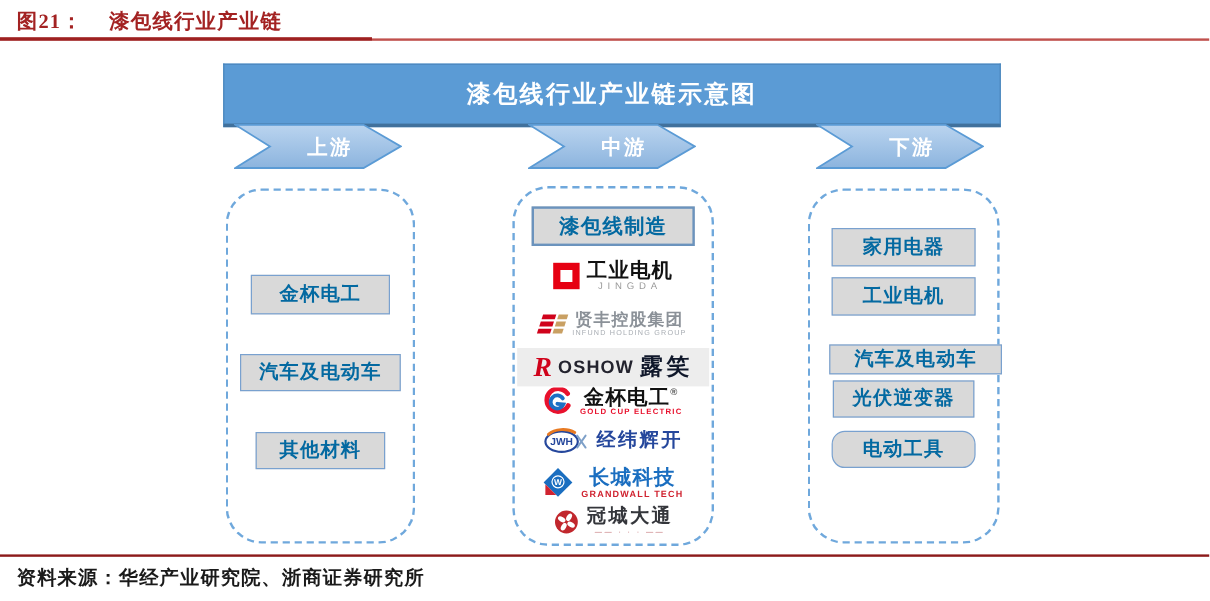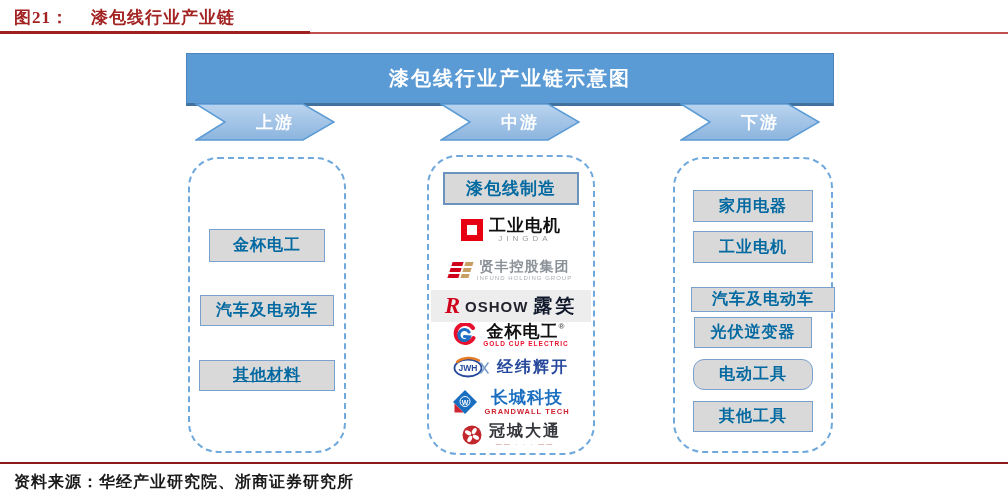--- a/index.html
+++ b/index.html
@@ -100,21 +100,21 @@
     <text x="80" y="25" text-anchor="middle">中游</text>
   </svg>
   <svg class="arrow" style="left:680px" viewBox="0 0 140 38">
     <path d="M1,1 L108,1 L139,19 L108,37 L1,37 L30,19 Z" fill="url(#agrad)" stroke="#5b9bd5" stroke-width="1.5"></path>
     <text x="80" y="25" text-anchor="middle">下游</text>
   </svg>
 
   <div class="col col-left">
     <div class="gbox" style="top:70px;width:116px;height:33px;">金杯电工</div>
     <div class="gbox" style="top:136px;width:134px;height:31px;">汽车及电动车</div>
-    <div class="gbox" style="top:201px;width:136px;height:31px;text-decoration:underline;">其他材料</div>
+    <div class="gbox" style="top:201px;width:108px;height:31px;">其他材料</div>
   </div>
 
   <div class="col col-mid">
     <div class="gbox big" style="top:15px;width:136px;height:33px;">漆包线制造</div>
 
     <div class="logo-row" style="top:60px;">
       <div class="jd-sq"></div>
       <div class="stack">
         <span class="jd-name">工业电机</span>
         <span class="jd-sub">JINGDA</span>
@@ -198,21 +198,20 @@
       </div>
     </div>
   </div>
 
   <div class="col col-right">
     <div class="gbox" style="top:31px;width:120px;height:32px;">家用电器</div>
     <div class="gbox" style="top:72px;width:120px;height:32px;">工业电机</div>
     <div class="gbox" style="top:128px;width:144px;height:25px;margin-left:10px;">汽车及电动车</div>
     <div class="gbox" style="top:158px;width:118px;height:31px;">光伏逆变器</div>
     <div class="gbox" style="top:200px;width:120px;height:31px;border-radius:11px;">电动工具</div>
-    <div class="gbox" style="top:242px;width:120px;height:31px;">其他工具</div>
   </div>
 
   <div class="rule-bottom"></div>
   <div class="source-line">
     <span>资料来源：</span><span>华经产业研究院、浙商证券研究所</span>
   </div>
 
 </div>
 
 </body></html>

